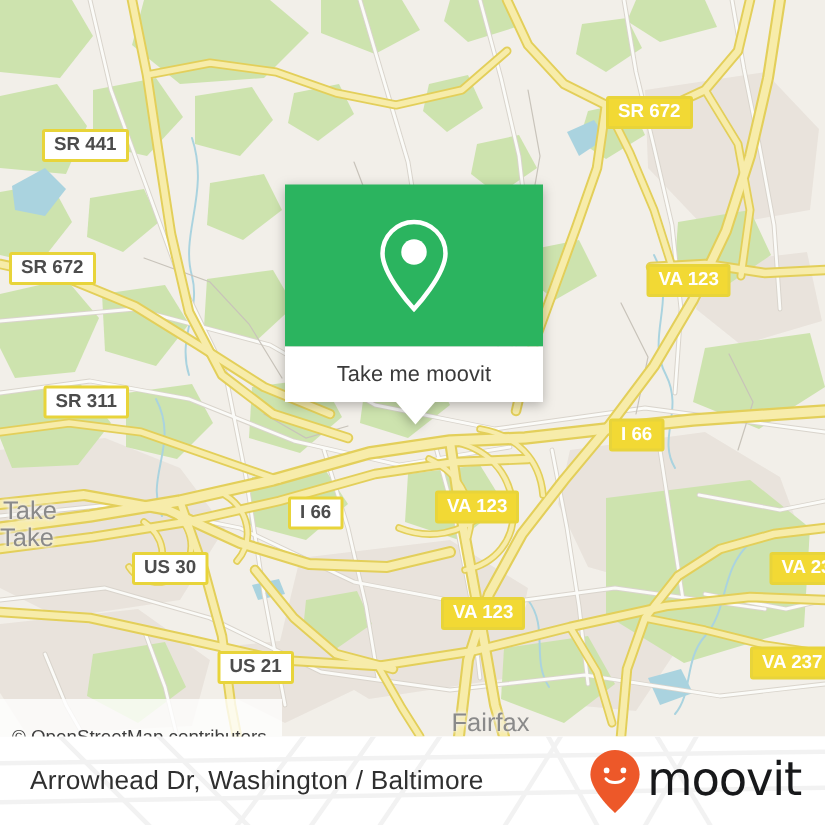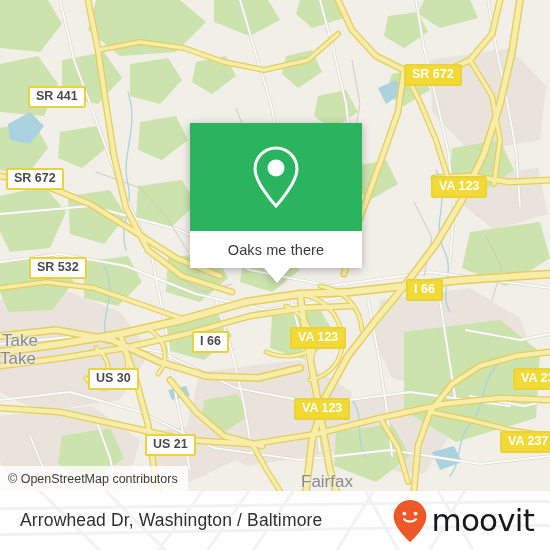--- a/index.html
+++ b/index.html
@@ -75,21 +75,21 @@
 
   
   #attribution {
     position: absolute;
     left: 0;
     top: 466px;
     height: 25px;
     background: rgba(255,255,255,0.78);
     display: flex;
     align-items: center;
-    padding: 0 10px 0 8px;
+    padding: 12px 10px 0 8px;
     z-index: 30;
     text-align: center;
   }
   #attribution-text {
     font-size: 12.5px;
     color: #3c3c3c;
     font-family: "Liberation Sans", sans-serif;
     white-space: nowrap;
   }
 
@@ -342,21 +342,21 @@
         <path stroke-width="3.6" d="M252,444 L268,472 L280,491"></path>
         <path stroke-width="3.6" d="M380,418 L398,448 L408,482"></path>
       </g>
     </svg>
 
     <div id="shield-layer">
         <div style="position: absolute; left: 28px; top: 86px; padding: 1px 6px 2px; border-radius: 2px; font-family: &quot;Liberation Sans&quot;, sans-serif; font-size: 12.5px; font-weight: 700; line-height: 15px; white-space: nowrap; border: 2px solid rgb(232, 212, 58); background: rgb(255, 255, 255); color: rgb(76, 76, 76);"><span>SR 441</span></div>
         <div style="position: absolute; left: 404px; top: 64px; padding: 1px 6px 2px; border-radius: 2px; font-family: &quot;Liberation Sans&quot;, sans-serif; font-size: 12.5px; font-weight: 700; line-height: 15px; white-space: nowrap; border: 2px solid rgb(232, 212, 58); background: rgb(242, 217, 52); color: rgb(255, 255, 255);"><span>SR 672</span></div>
         <div style="position: absolute; left: 6px; top: 168px; padding: 1px 6px 2px; border-radius: 2px; font-family: &quot;Liberation Sans&quot;, sans-serif; font-size: 12.5px; font-weight: 700; line-height: 15px; white-space: nowrap; border: 2px solid rgb(232, 212, 58); background: rgb(255, 255, 255); color: rgb(76, 76, 76);"><span>SR 672</span></div>
         <div style="position: absolute; left: 431px; top: 176px; padding: 1px 6px 2px; border-radius: 2px; font-family: &quot;Liberation Sans&quot;, sans-serif; font-size: 12.5px; font-weight: 700; line-height: 15px; white-space: nowrap; border: 2px solid rgb(232, 212, 58); background: rgb(242, 217, 52); color: rgb(255, 255, 255);"><span>VA 123</span></div>
-        <div style="position: absolute; left: 29px; top: 257px; padding: 1px 6px 2px; border-radius: 2px; font-family: &quot;Liberation Sans&quot;, sans-serif; font-size: 12.5px; font-weight: 700; line-height: 15px; white-space: nowrap; border: 2px solid rgb(232, 212, 58); background: rgb(255, 255, 255); color: rgb(76, 76, 76);"><span>SR 532</span></div>
+        <div style="position: absolute; left: 29px; top: 257px; padding: 1px 6px 2px; border-radius: 2px; font-family: &quot;Liberation Sans&quot;, sans-serif; font-size: 12.5px; font-weight: 700; line-height: 15px; white-space: nowrap; border: 2px solid rgb(232, 212, 58); background: rgb(255, 255, 255); color: rgb(76, 76, 76);"><span>SR 311</span></div>
         <div style="position: absolute; left: 406px; top: 279px; padding: 1px 6px 2px; border-radius: 2px; font-family: &quot;Liberation Sans&quot;, sans-serif; font-size: 12.5px; font-weight: 700; line-height: 15px; white-space: nowrap; border: 2px solid rgb(232, 212, 58); background: rgb(242, 217, 52); color: rgb(255, 255, 255);"><span>I 66</span></div>
         <div style="position: absolute; left: 192px; top: 331px; padding: 1px 6px 2px; border-radius: 2px; font-family: &quot;Liberation Sans&quot;, sans-serif; font-size: 12.5px; font-weight: 700; line-height: 15px; white-space: nowrap; border: 2px solid rgb(232, 212, 58); background: rgb(255, 255, 255); color: rgb(76, 76, 76);"><span>I 66</span></div>
         <div style="position: absolute; left: 290px; top: 327px; padding: 1px 6px 2px; border-radius: 2px; font-family: &quot;Liberation Sans&quot;, sans-serif; font-size: 12.5px; font-weight: 700; line-height: 15px; white-space: nowrap; border: 2px solid rgb(232, 212, 58); background: rgb(242, 217, 52); color: rgb(255, 255, 255);"><span>VA 123</span></div>
         <div style="position: absolute; left: 88px; top: 368px; padding: 1px 6px 2px; border-radius: 2px; font-family: &quot;Liberation Sans&quot;, sans-serif; font-size: 12.5px; font-weight: 700; line-height: 15px; white-space: nowrap; border: 2px solid rgb(232, 212, 58); background: rgb(255, 255, 255); color: rgb(76, 76, 76);"><span>US 30</span></div>
         <div style="position: absolute; left: 513px; top: 368px; padding: 1px 6px 2px; border-radius: 2px; font-family: &quot;Liberation Sans&quot;, sans-serif; font-size: 12.5px; font-weight: 700; line-height: 15px; white-space: nowrap; border: 2px solid rgb(232, 212, 58); background: rgb(242, 217, 52); color: rgb(255, 255, 255);"><span>VA 237</span></div>
         <div style="position: absolute; left: 294px; top: 398px; padding: 1px 6px 2px; border-radius: 2px; font-family: &quot;Liberation Sans&quot;, sans-serif; font-size: 12.5px; font-weight: 700; line-height: 15px; white-space: nowrap; border: 2px solid rgb(232, 212, 58); background: rgb(242, 217, 52); color: rgb(255, 255, 255);"><span>VA 123</span></div>
         <div style="position: absolute; left: 145px; top: 434px; padding: 1px 6px 2px; border-radius: 2px; font-family: &quot;Liberation Sans&quot;, sans-serif; font-size: 12.5px; font-weight: 700; line-height: 15px; white-space: nowrap; border: 2px solid rgb(232, 212, 58); background: rgb(255, 255, 255); color: rgb(76, 76, 76);"><span>US 21</span></div>
         <div style="position: absolute; left: 500px; top: 431px; padding: 1px 6px 2px; border-radius: 2px; font-family: &quot;Liberation Sans&quot;, sans-serif; font-size: 12.5px; font-weight: 700; line-height: 15px; white-space: nowrap; border: 2px solid rgb(232, 212, 58); background: rgb(242, 217, 52); color: rgb(255, 255, 255);"><span>VA 237</span></div>
       </div>
     <div id="place-layer">
@@ -366,21 +366,21 @@
       </div>
 
     <div id="popup">
       <div id="popup-top">
         <svg id="popup-pin" width="56" height="66" viewBox="0 0 56 66">
           <path d="M28 4 C16.4 4 7 13.4 7 25 C7 39.5 28 62 28 62 C28 62 49 39.5 49 25 C49 13.4 39.6 4 28 4 Z" fill="none" stroke="#ffffff" stroke-width="3"></path>
           <circle cx="28" cy="24" r="8.5" fill="#ffffff"></circle>
         </svg>
       </div>
       <div id="popup-bottom">
-        <span id="popup-label">Oaks me there</span>
+        <span id="popup-label">Take me moovit</span>
       </div>
       <div id="popup-tail"></div>
     </div>
 
     <div id="attribution" style="width: auto;">
       <span id="attribution-text">© OpenStreetMap contributors</span>
     </div>
   </div>
 
   <div id="footer">

